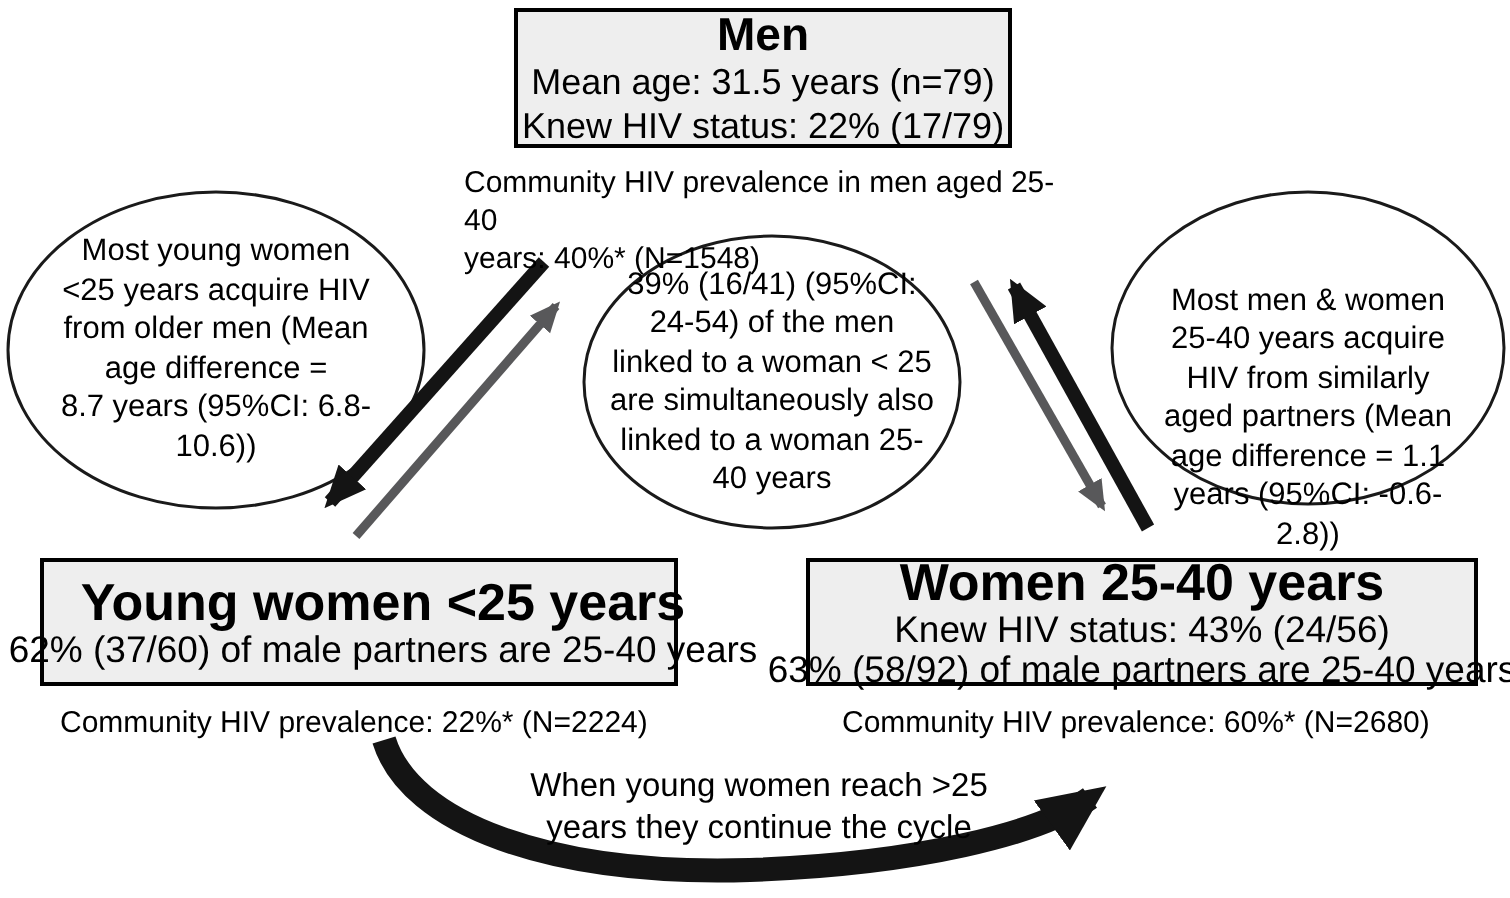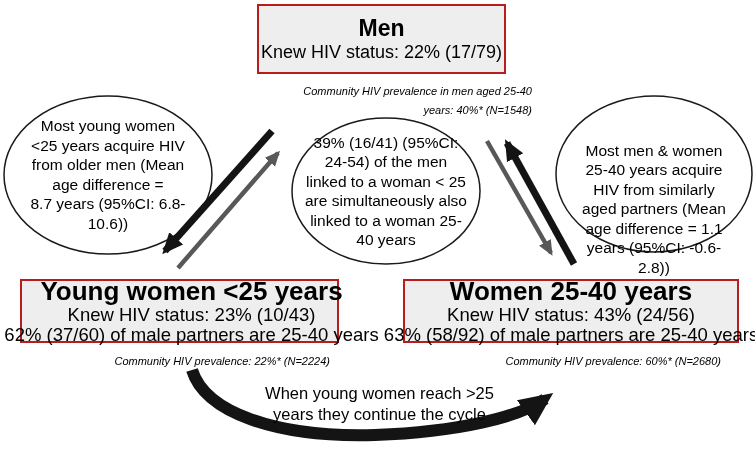--- a/index.html
+++ b/index.html
@@ -8,36 +8,36 @@
     width:755px;height:449px;
     background:#ffffff;
     font-family:"Liberation Sans", sans-serif;
     color:#000;
     overflow:hidden;
   }
   .layer{position:absolute;left:0;top:0;}
   .abs{position:absolute;box-sizing:border-box;}
   .box{
     background:#eeeeee;
-    border:2px solid #b91c1c;
+    border:2px solid #000000;
     display:flex;flex-direction:column;
     align-items:center;justify-content:center;
     text-align:center;
   }
   .box-title{font-weight:bold;}
   .men-box{left:257px;top:4px;width:249px;height:70px;}
   .men-box .box-title{font-size:23px;line-height:25px;}
   .men-box .box-line{font-size:18px;line-height:22px;white-space:nowrap;}
   .bottom-box .box-title{font-size:26px;line-height:28px;white-space:nowrap;}
   .bottom-box .box-line{font-size:18.5px;line-height:20px;white-space:nowrap;}
   .yw-box{left:20px;top:279px;width:319px;height:64px;padding-left:24px;}
   .w2540-box{left:403px;top:279px;width:336px;height:64px;}
   .caption{
-    font-size:11px;font-style:italic;
-    text-align:right;white-space:pre-line;line-height:19px;
+    font-size:15px;
+    text-align:left;white-space:pre-line;line-height:19px;
   }
   .men-caption{left:232px;top:82px;width:300px;}
   .yw-caption{left:30px;top:352px;width:300px;}
   .w-caption{left:421px;top:352px;width:300px;}
   .ellipse-text{
     display:flex;align-items:center;justify-content:center;
     text-align:center;white-space:pre-line;
     font-size:15.5px;line-height:19.5px;
   }
   .left-ellipse-text{left:16px;top:108px;width:184px;height:133px;}
@@ -75,20 +75,21 @@
     <line x1="178" y1="268" x2="278" y2="153" stroke="#58585a" stroke-width="4.5" marker-end="url(#ah-gray)"></line>
 
     <line x1="487" y1="141" x2="551" y2="253" stroke="#58585a" stroke-width="4.5" marker-end="url(#ah-gray)"></line>
     <line x1="574" y1="264" x2="507" y2="143" stroke="#141414" stroke-width="7" marker-end="url(#ah-black)"></line>
 
     <path d="M 192 370 C 205 412 275 438 375 435 C 458 432 520 417 545 399" fill="none" stroke="#141414" stroke-width="12" marker-end="url(#ah-big)"></path>
   </svg>
 
   <div class="abs box men-box">
     <div class="box-title">Men</div>
+    <div class="box-line">Mean age: 31.5 years (n=79)</div>
     <div class="box-line">Knew HIV status: 22% (17/79)</div>
   </div>
 
   <div class="abs caption men-caption">Community HIV prevalence in men aged 25-40
 years: 40%* (N=1548)</div>
 
   <div class="abs ellipse-text left-ellipse-text">Most young women
 &lt;25 years acquire HIV
 from older men (Mean
 age difference =
@@ -105,21 +106,20 @@
   <div class="abs ellipse-text right-ellipse-text">Most men &amp; women
 25-40 years acquire
 HIV from similarly
 aged partners (Mean
 age difference = 1.1
 years (95%CI: -0.6-
 2.8))</div>
 
   <div class="abs box bottom-box yw-box">
     <div class="box-title">Young women &lt;25 years</div>
-    <div class="box-line">Knew HIV status: 23% (10/43)</div>
     <div class="box-line">62% (37/60) of male partners are 25-40 years</div>
   </div>
 
   <div class="abs caption yw-caption">Community HIV prevalence: 22%* (N=2224)</div>
 
   <div class="abs box bottom-box w2540-box">
     <div class="box-title">Women 25-40 years</div>
     <div class="box-line">Knew HIV status: 43% (24/56)</div>
     <div class="box-line">63% (58/92) of male partners are 25-40 years</div>
   </div>

